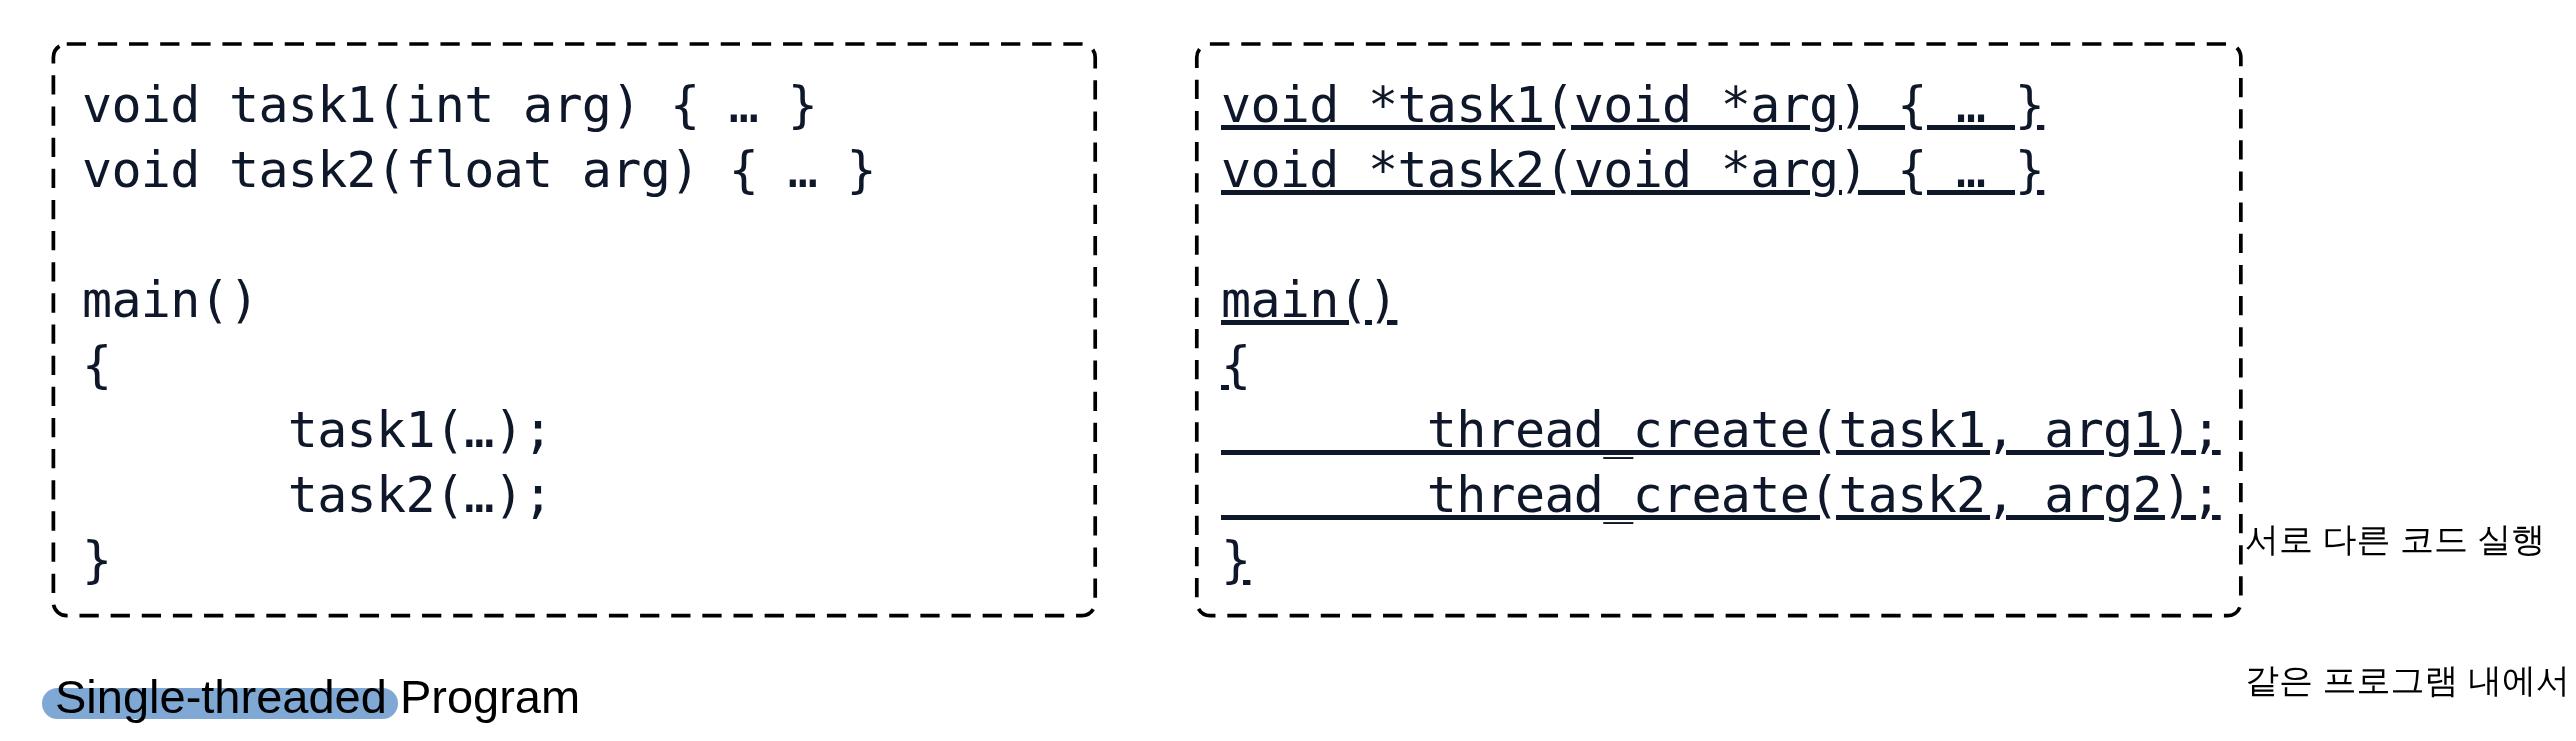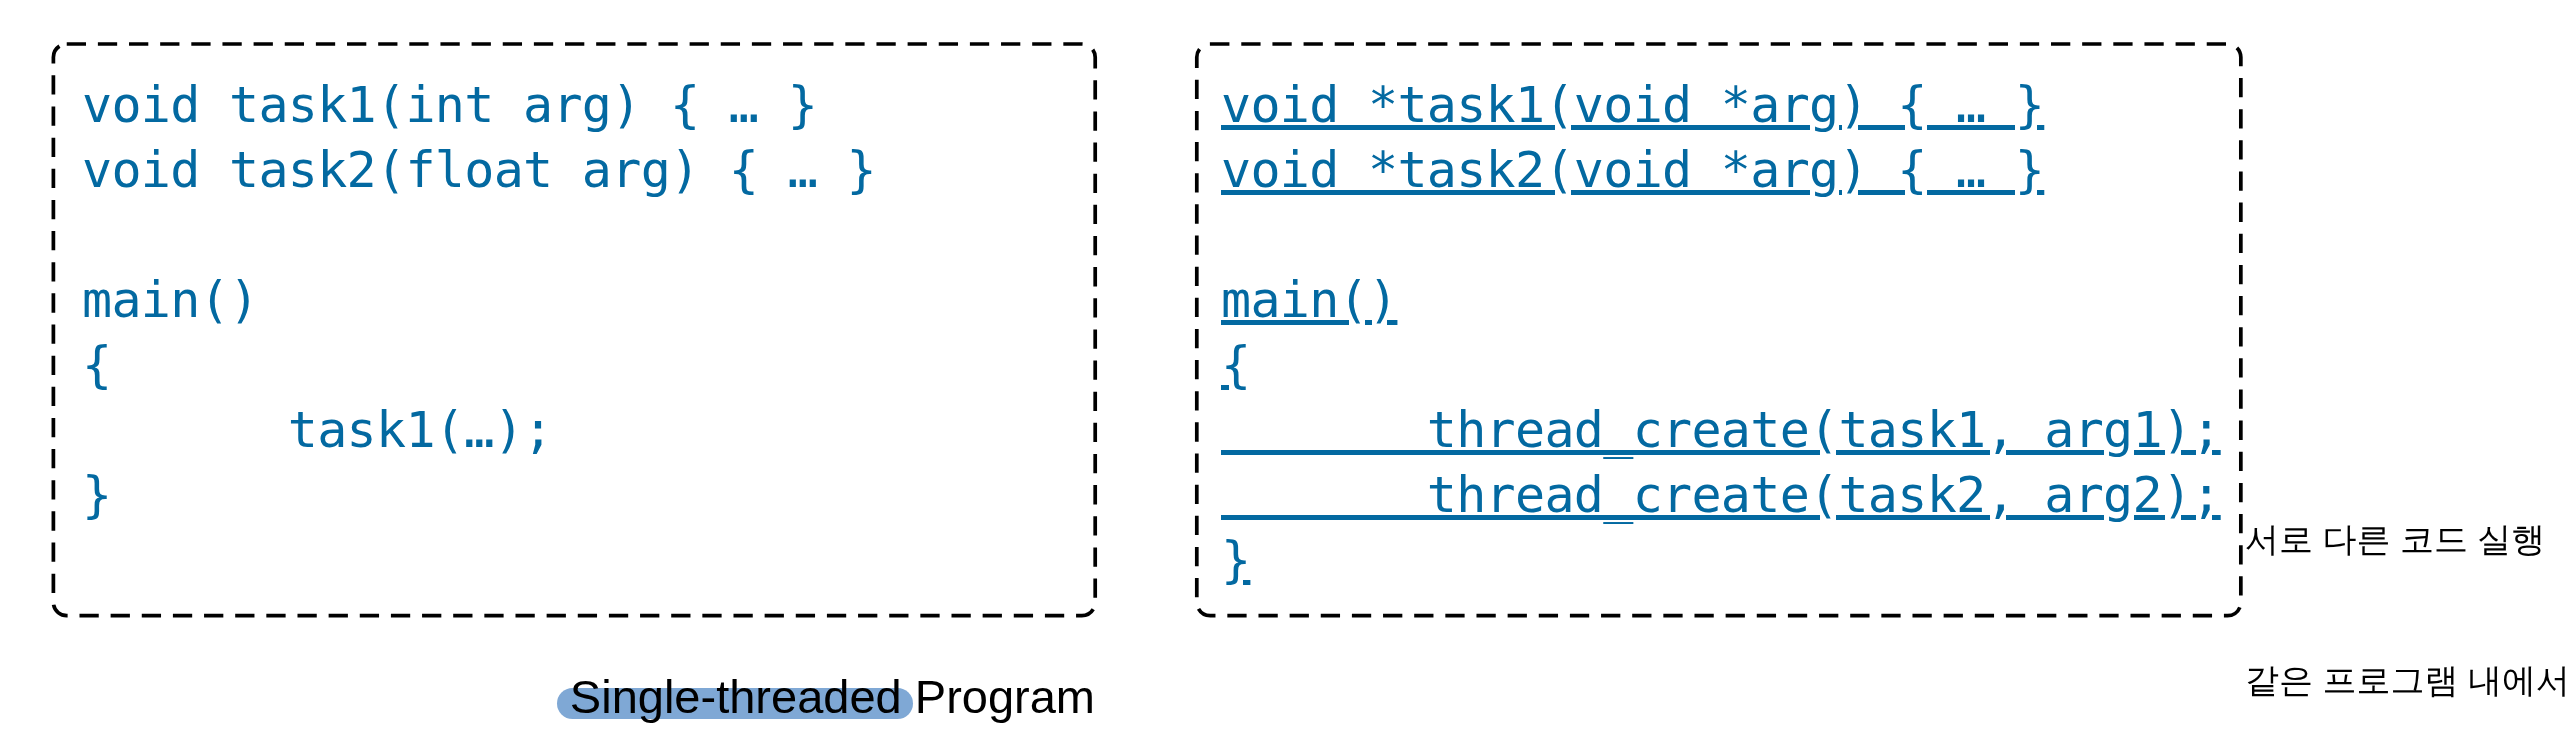--- a/index.html
+++ b/index.html
@@ -18,21 +18,21 @@
     width: 2576px; height: 742px;
   }
   
   .code {
     position: absolute;
     margin: 0;
     font-family: "DejaVu Sans Mono", "Liberation Mono", monospace;
     font-size: 50px;
     line-height: 65px;
     white-space: pre;
-    color: #0369a1;
+    color: #0f172a;
     letter-spacing: -0.7px;
   }
   .code .code-line { min-height: 65px; }
   .code-left  { left: 82px;  top: 73px; }
   .code-right { left: 1221px; top: 73px; text-decoration: underline; }
   
   .inline-note {
     position: absolute;
     left: 618px; top: 412px;
     font-size: 33px;
@@ -48,21 +48,21 @@
     line-height: 47px;
     color: #000;
     white-space: pre;
   }
   
   .caption {
     position: absolute;
     top: 668px;
     font-size: 47px;
     line-height: 58px;
-    text-align: right;
+    text-align: left;
     white-space: pre;
     color: #000;
   }
   .caption-left  { left: 55px;   width: 1040px; }
   .caption-right { left: 1197px; width: 1044px; transform: translateX(27px); }
   
   .hl { position: relative; z-index: 0; }
   .hl::before {
     content: "";
     position: absolute;
@@ -76,21 +76,21 @@
 </head>
 <body style="background: rgb(255, 255, 255);">
 
 <div class="stage">
 
   <svg class="borders-svg" viewBox="0 0 3474 1000" xmlns="http://www.w3.org/2000/svg">
     <rect x="72" y="59" width="1405" height="771" rx="18" fill="none" stroke-width="5" stroke-dasharray="26 16" stroke="#000000"></rect>
     <rect x="1614" y="59" width="1408" height="771" rx="18" fill="none" stroke-width="5" stroke-dasharray="26 16" stroke="#000000"></rect>
   </svg>
 
-  <pre class="code code-left"><div class="code-line">void task1(int arg) { … }</div><div class="code-line">void task2(float arg) { … }</div><div class="code-line"></div><div class="code-line">main()</div><div class="code-line">{</div><div class="code-line">       task1(…);</div><div class="code-line">}</div></pre>
+  <pre class="code code-left"><div class="code-line">void task1(int arg) { … }</div><div class="code-line">void task2(float arg) { … }</div><div class="code-line"></div><div class="code-line">main()</div><div class="code-line">{</div><div class="code-line">       task1(…);</div><div class="code-line">       task2(…);</div><div class="code-line">}</div></pre>
 
 
   <pre class="code code-right"><div class="code-line">void *task1(void *arg) { … }</div><div class="code-line">void *task2(void *arg) { … }</div><div class="code-line"></div><div class="code-line">main()</div><div class="code-line">{</div><div class="code-line">       thread_create(task1, arg1);</div><div class="code-line">       thread_create(task2, arg2);</div><div class="code-line">}</div></pre>
 
   <div class="korean-note">
     <div>서로 다른 코드 실행</div>
     <div>같은 프로그램 내에서</div>
   </div>
 
   <div class="caption caption-left"><span class="hl">Single-threaded</span><span> Program</span></div>

